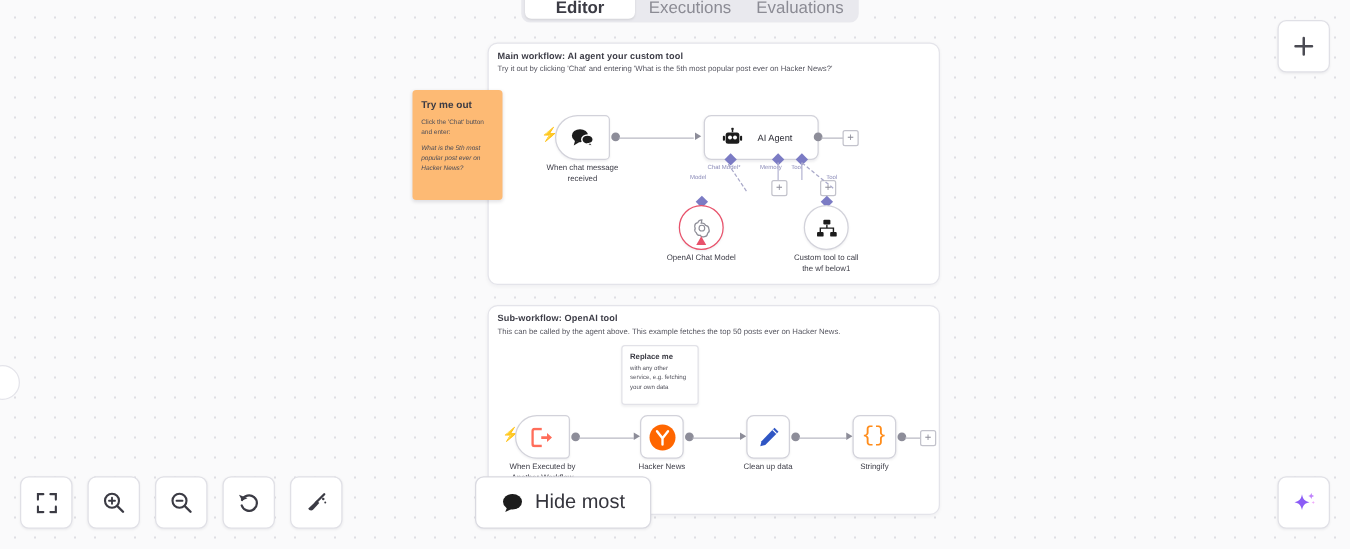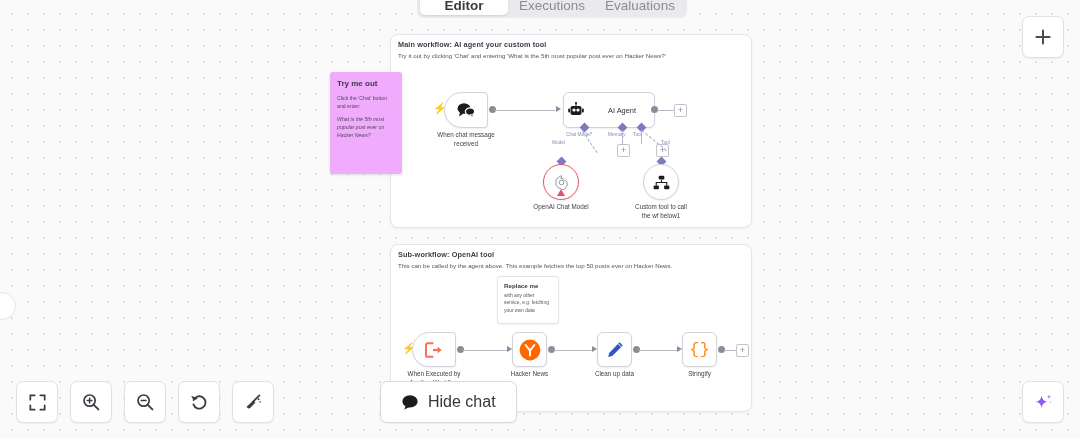--- a/index.html
+++ b/index.html
@@ -37,22 +37,22 @@
   }
   .frame-title{
     position:absolute;font-size:7.3px;font-weight:700;color:#3d3d47;
     letter-spacing:.1px;white-space:nowrap;
   }
   .frame-sub{
     position:absolute;font-size:6.2px;color:#55555f;white-space:nowrap;
   }
   
   #sticky{
-    position:absolute;left:330px;top:72px;width:72px;height:102px;
-    background:#f0abfc;border-radius:3px;
+    position:absolute;left:330px;top:72px;width:72px;height:88px;
+    background:#fdba74;border-radius:3px;
     box-shadow:0 1px 3px rgba(20,20,40,.12);
     padding:7px 7px 0 7px;box-sizing:border-box;overflow:hidden;
   }
   #sticky .st-h{font-size:8px;font-weight:700;color:#3b3b44;margin-bottom:6px;}
   #sticky .st-p{font-size:5.2px;color:#4d4d57;line-height:1.55;margin-bottom:5px;}
   #sticky .st-i{font-size:5.2px;color:#4d4d57;line-height:1.55;font-style:italic;}
   
   .node{
     position:absolute;background:#fff;border:1.4px solid #d2d2da;
     border-radius:6px;box-sizing:border-box;
@@ -175,21 +175,21 @@
     <ellipse cx="14" cy="9.6" rx="4.6" ry="3.7" fill="#1c1c1c" stroke="#ffffff" stroke-width="1.2"></ellipse>
     <path d="M16.4 12.3 L17.6 15 L13.6 13.2 Z" fill="#1c1c1c" stroke="#ffffff" stroke-width="0.8"></path>
   </svg>
   <div class="nlabel">When chat message
 received</div>
 </div>
 <div class="odot" style="left:489px;top:106px;"></div>
 <div class="wire" style="left:495px;top:109.5px;width:60px;"></div>
 <div class="iarrow" style="left:556px;top:106px;"></div>
 
-<div class="node" style="left:563px;top:92px;width:92px;height:36px;justify-content:flex-start;padding-left:4px;gap:24px;align-items:center;">
+<div class="node" style="left:563px;top:92px;width:92px;height:36px;justify-content:flex-start;padding-left:14px;gap:12px;align-items:center;">
   <svg width="16" height="16" viewBox="0 0 16 16">
     <rect x="2.5" y="4" width="11" height="9" rx="2" fill="#1c1c1c"></rect>
     <circle cx="6" cy="8" r="1.6" fill="#fff"></circle>
       <circle cx="10" cy="8" r="1.6" fill="#fff"></circle>
     <rect x="7.4" y="0.8" width="1.2" height="3" fill="#1c1c1c"></rect>
     <circle cx="8" cy="1" r="1" fill="#1c1c1c"></circle>
     <rect x="0.2" y="6.5" width="1.8" height="4" rx=".8" fill="#1c1c1c"></rect>
     <rect x="14" y="6.5" width="1.8" height="4" rx=".8" fill="#1c1c1c"></rect>
   </svg>
   <span style="font-size:7.4px;color:#2f2f38;">AI Agent</span>
@@ -334,21 +334,21 @@
     </svg>
   </div>
 </div>
 
 <div id="chatbar">
   <div id="hidebtn">
     <svg width="18" height="16" viewBox="0 0 18 16">
       <ellipse cx="9" cy="7.4" rx="7.6" ry="6.2" fill="#1c1c1c"></ellipse>
       <path d="M4.6 12 L3.2 15.6 L8.6 13 Z" fill="#1c1c1c"></path>
     </svg>
-    <span>Hide chat</span>
+    <span>Hide most</span>
   </div>
 </div>
 
 <div id="addbtn">
   <svg width="18" height="18" viewBox="0 0 18 18">
     <path d="M9 2.4 V15.6 M2.4 9 H15.6" stroke="#4a4a53" stroke-width="2" stroke-linecap="round"></path>
   </svg>
 </div>
 <div id="aibtn">
   <svg width="21" height="21" viewBox="0 0 21 21">

